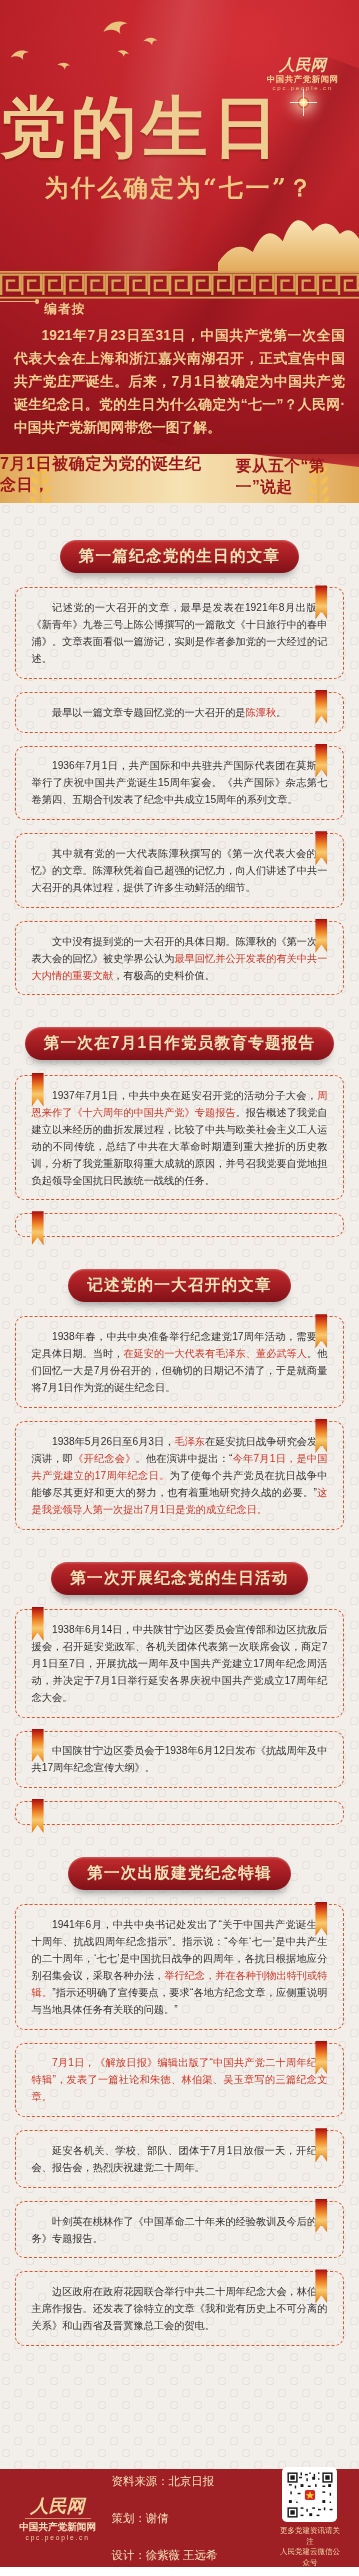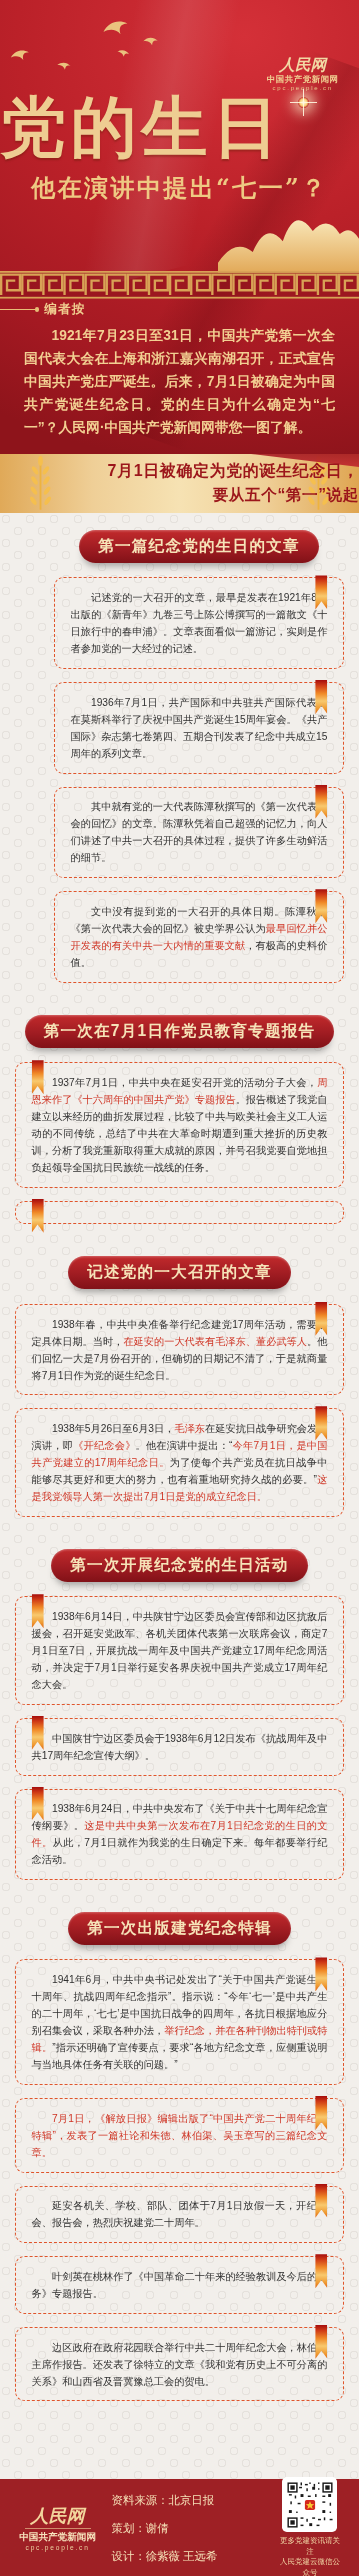--- a/index.html
+++ b/index.html
@@ -26,68 +26,68 @@
   .sparkle{position:absolute;top:97px;left:298px;width:10.8px;height:10.8px;border-radius:50%;
     background:radial-gradient(circle,#fffbe8 0%,#f8d37a 45%,rgba(248,211,122,0) 72%);
     box-shadow:0 0 13px 5.4px rgba(255,238,200,.75);}
   .sparkle::before,.sparkle::after{content:"";position:absolute;background:rgba(255,248,225,.9);}
   .sparkle::before{left:4.8px;top:-8.4px;width:1.2px;height:27.6px;}
   .sparkle::after{top:4.8px;left:-8.4px;height:1.2px;width:27.6px;}
   .hero-subtitle{position:absolute;top:172px;left:0;width:100%;text-align:center;
     font-family:"DejaVu Serif","Liberation Serif",serif;font-weight:bold;font-size:24px;letter-spacing:2.4px;color:#eec983;}
   .mountain{position:absolute;right:0;top:198px;}
   .meander{position:absolute;left:0;top:271px;display:block;}
-  .editor-label{position:absolute;top:301px;left:0;display:flex;align-items:center;color:#f0cd8f;
+  .editor-label{position:absolute;top:301px;left:0;display:flex;align-items:flex-start;color:#f0cd8f;
     font-size:12.6px;font-weight:bold;letter-spacing:1.2px;}
   .editor-line{width:37px;height:1.2px;background:#e7bd77;position:relative;margin-right:7.2px;}
   .editor-line::after{content:"";position:absolute;right:-2.4px;top:-1.8px;width:4.8px;height:4.8px;border-radius:50%;background:#e7bd77;}
-  .editor-text{position:absolute;top:324px;left:0;margin:0;padding:0 24px;color:#f2cf92;font-size:13.8px;
+  .editor-text{position:absolute;top:324px;left:0;margin:0;padding:0 14px;color:#f2cf92;font-size:13.8px;
     line-height:23px;text-indent:2em;text-align:justify;font-weight:bold;}
 
   
-  .banner{position:relative;height:59px;display:flex;flex-direction:column;align-items:flex-end;justify-content:center;
+  .banner{position:relative;height:49px;display:flex;align-items:flex-start;justify-content:center;
     background:linear-gradient(90deg,#e0a958 0%,#efcf97 26%,#f6e2b3 50%,#efcf97 74%,#dfa551 100%);overflow:hidden;}
   .banner::after{content:"";position:absolute;top:0;right:0;width:108px;height:13px;
     background:linear-gradient(to bottom,#a61b22,#c0252e);clip-path:polygon(0 0,100% 0,100% 100%);opacity:.9;}
   .banner-line{color:#9c161b;font-weight:bold;letter-spacing:0.6px;position:relative;z-index:2;}
   .banner-line.l1{font-size:16px;}
   .banner-line.l2{font-size:15.6px;margin-top:2.4px;margin-left:24px;}
   .wheat{position:absolute;top:2.4px;}
   .wheat.left{left:27.6px;}
   .wheat.right{right:27.6px;transform:scaleX(-1);}
 
   
   .main{height:1966px;overflow:hidden;background-color:#f2efeb;
     background-image:
       radial-gradient(circle at 6px 6px, rgba(155,148,138,0) 3px, rgba(155,148,138,.15) 3.3px, rgba(155,148,138,.15) 4.2px, rgba(155,148,138,0) 4.5px),
       radial-gradient(circle at 18px 18px, rgba(155,148,138,0) 3px, rgba(155,148,138,.15) 3.3px, rgba(155,148,138,.15) 4.2px, rgba(155,148,138,0) 4.5px);
     background-size:24px 24px;}
   .section{margin-top:32px;}
-  .section:first-child{margin-top:17px;padding-left:39px;}
+  .section:first-child{margin-top:37px;}
   .pill{width:fit-content;margin:0 auto 14.4px;padding:6px 19px;border-radius:20.4px;
     background:linear-gradient(180deg,#c22a2c 0%,#a01c22 55%,#811117 100%);
     color:#f6e3b8;font-size:15.6px;font-weight:bold;letter-spacing:1.2px;
     box-shadow:0 7.2px 6px -3.6px rgba(100,100,100,.5), inset 0 1.2px 1.8px rgba(255,255,255,.25);}
   .card{position:relative;margin:0 15px 13px;border:1.2px dashed #e0552b;border-radius:9.6px;padding:10.8px 15.6px;}
   .card-text{margin:0;font-size:10.2px;line-height:17px;color:#303030;text-indent:2em;text-align:justify;}
   .card-text .hl{color:#cf3424;}
   .ribbon{position:absolute;top:-3px;right:15.6px;width:12px;height:34px;
     background:linear-gradient(180deg,#a50d0d 0%,#cf3a16 16%,#f08a28 40%,#f8c96e 62%,#ef9b33 84%,#e06414 100%);
     clip-path:polygon(0 0,100% 0,100% 100%,50% 76%,0 100%);
     box-shadow:0 1.2px 1.8px rgba(0,0,0,.25);}
   .card.ribbon-left .ribbon{right:auto;left:15.6px;}
 
   
   .footer{height:98px;background:#9e2025;display:flex;align-items:center;padding:0 15.6px;box-sizing:border-box;gap:12px;}
   .f-logo{width:84px;text-align:center;line-height:1.3;}
   .f-logo .script{font-family:"DejaVu Serif","Liberation Serif",serif;font-style:italic;font-weight:bold;font-size:18px;color:#f2d49c;
     border-bottom:0.6px solid rgba(242,212,156,.6);display:inline-block;padding:0 6px 1.2px;}
   .f-logo .site{font-size:9.6px;font-weight:bold;color:#f7e3bd;margin-top:2.4px;}
   .f-logo .url{font-size:6.6px;letter-spacing:1.8px;color:#ecd2a0;}
-  .f-credits{flex:1;color:#f6e2b8;font-size:11.4px;display:flex;flex-direction:column;gap:13px;}
+  .f-credits{flex:1;color:#f6e2b8;font-size:11.4px;display:flex;flex-direction:column;gap:22px;}
   .f-qr{width:67px;text-align:center;}
   .qr-box{width:55px;height:55px;margin:0 auto;background:#ffffff;border-radius:4.8px;
     display:flex;align-items:center;justify-content:center;}
   .qr-caption{margin-top:3.6px;font-size:7.5px;line-height:10.8px;color:#f2d8a6;}
 </style>
 </head>
 <body>
 
 <div class="page">
 
@@ -114,21 +114,21 @@
     </div>
 
     <div class="brand">
       <div class="script">人民网</div>
       <div class="site">中国共产党新闻网</div>
       <div class="url">cpc.people.cn</div>
     </div>
 
     <div class="hero-title">党的生日</div>
     <div class="sparkle"></div>
-    <div class="hero-subtitle">他在演讲中提出“七一”？</div>
+    <div class="hero-subtitle">为什么确定为“七一”？</div>
 
     <svg class="mountain" width="141" height="75" viewBox="0 0 235 125">
       <defs>
         <linearGradient id="mg" x1="0" y1="0" x2="0" y2="1">
           <stop offset="0" stop-color="#f8e5b6"></stop>
             <stop offset="1" stop-color="#e2a958"></stop>
         </linearGradient>
       </defs>
       <path d="M0 125 L0 108 Q28 66 58 90 Q80 38 108 72 Q128 12 158 55 Q183 28 203 60 Q221 44 235 68 L235 125 Z" fill="url(#mg)"></path>
     </svg>
@@ -201,20 +201,24 @@
 
   <div class="main">
       <div class="section">
         <div class="pill">第一篇纪念党的生日的文章</div>
         <div class="card">
           <span class="ribbon"></span>
           <p class="card-text"><span>记述党的一大召开的文章，最早是发表在1921年8月出版的《新青年》九卷三号上陈公博撰写的一篇散文《十日旅行中的春申浦》。文章表面看似一篇游记，实则是作者参加党的一大经过的记述。</span></p>
         </div>
         <div class="card">
           <span class="ribbon"></span>
+          <p class="card-text"><span>最早以一篇文章专题回忆党的一大召开的是</span><span class="hl">陈潭秋</span><span>。</span></p>
+        </div>
+        <div class="card">
+          <span class="ribbon"></span>
           <p class="card-text"><span>1936年7月1日，共产国际和中共驻共产国际代表团在莫斯科举行了庆祝中国共产党诞生15周年宴会。《共产国际》杂志第七卷第四、五期合刊发表了纪念中共成立15周年的系列文章。</span></p>
         </div>
         <div class="card">
           <span class="ribbon"></span>
           <p class="card-text"><span>其中就有党的一大代表陈潭秋撰写的《第一次代表大会的回忆》的文章。陈潭秋凭着自己超强的记忆力，向人们讲述了中共一大召开的具体过程，提供了许多生动鲜活的细节。</span></p>
         </div>
         <div class="card">
           <span class="ribbon"></span>
           <p class="card-text"><span>文中没有提到党的一大召开的具体日期。陈潭秋的《第一次代表大会的回忆》被史学界公认为</span><span class="hl">最早回忆并公开发表的有关中共一大内情的重要文献</span><span>，有极高的史料价值。</span></p>
         </div>
@@ -245,21 +249,20 @@
         <div class="card ribbon-left">
           <span class="ribbon"></span>
           <p class="card-text"><span>1938年6月14日，中共陕甘宁边区委员会宣传部和边区抗敌后援会，召开延安党政军、各机关团体代表第一次联席会议，商定7月1日至7日，开展抗战一周年及中国共产党建立17周年纪念周活动，并决定于7月1日举行延安各界庆祝中国共产党成立17周年纪念大会。</span></p>
         </div>
         <div class="card ribbon-left">
           <span class="ribbon"></span>
           <p class="card-text"><span>中国陕甘宁边区委员会于1938年6月12日发布《抗战周年及中共17周年纪念宣传大纲》。</span></p>
         </div>
         <div class="card ribbon-left">
           <span class="ribbon"></span>
-          <p class="card-text"><span>1938年6月24日，中共中央发布了《关于中共十七周年纪念宣传纲要》。</span><span class="hl">这是中共中央第一次发布在7月1日纪念党的生日的文件。</span><span>从此，7月1日就作为我党的生日确定下来。每年都要举行纪念活动。</span></p>
         </div>
       </div>
       <div class="section">
         <div class="pill">第一次出版建党纪念特辑</div>
         <div class="card">
           <span class="ribbon"></span>
           <p class="card-text"><span>1941年6月，中共中央书记处发出了“关于中国共产党诞生二十周年、抗战四周年纪念指示”。指示说：“今年‘七一’是中共产生的二十周年，‘七七’是中国抗日战争的四周年，各抗日根据地应分别召集会议，采取各种办法，</span><span class="hl">举行纪念，并在各种刊物出特刊或特辑。</span><span>”指示还明确了宣传要点，要求“各地方纪念文章，应侧重说明与当地具体任务有关联的问题。”</span></p>
         </div>
         <div class="card">
           <span class="ribbon"></span>

